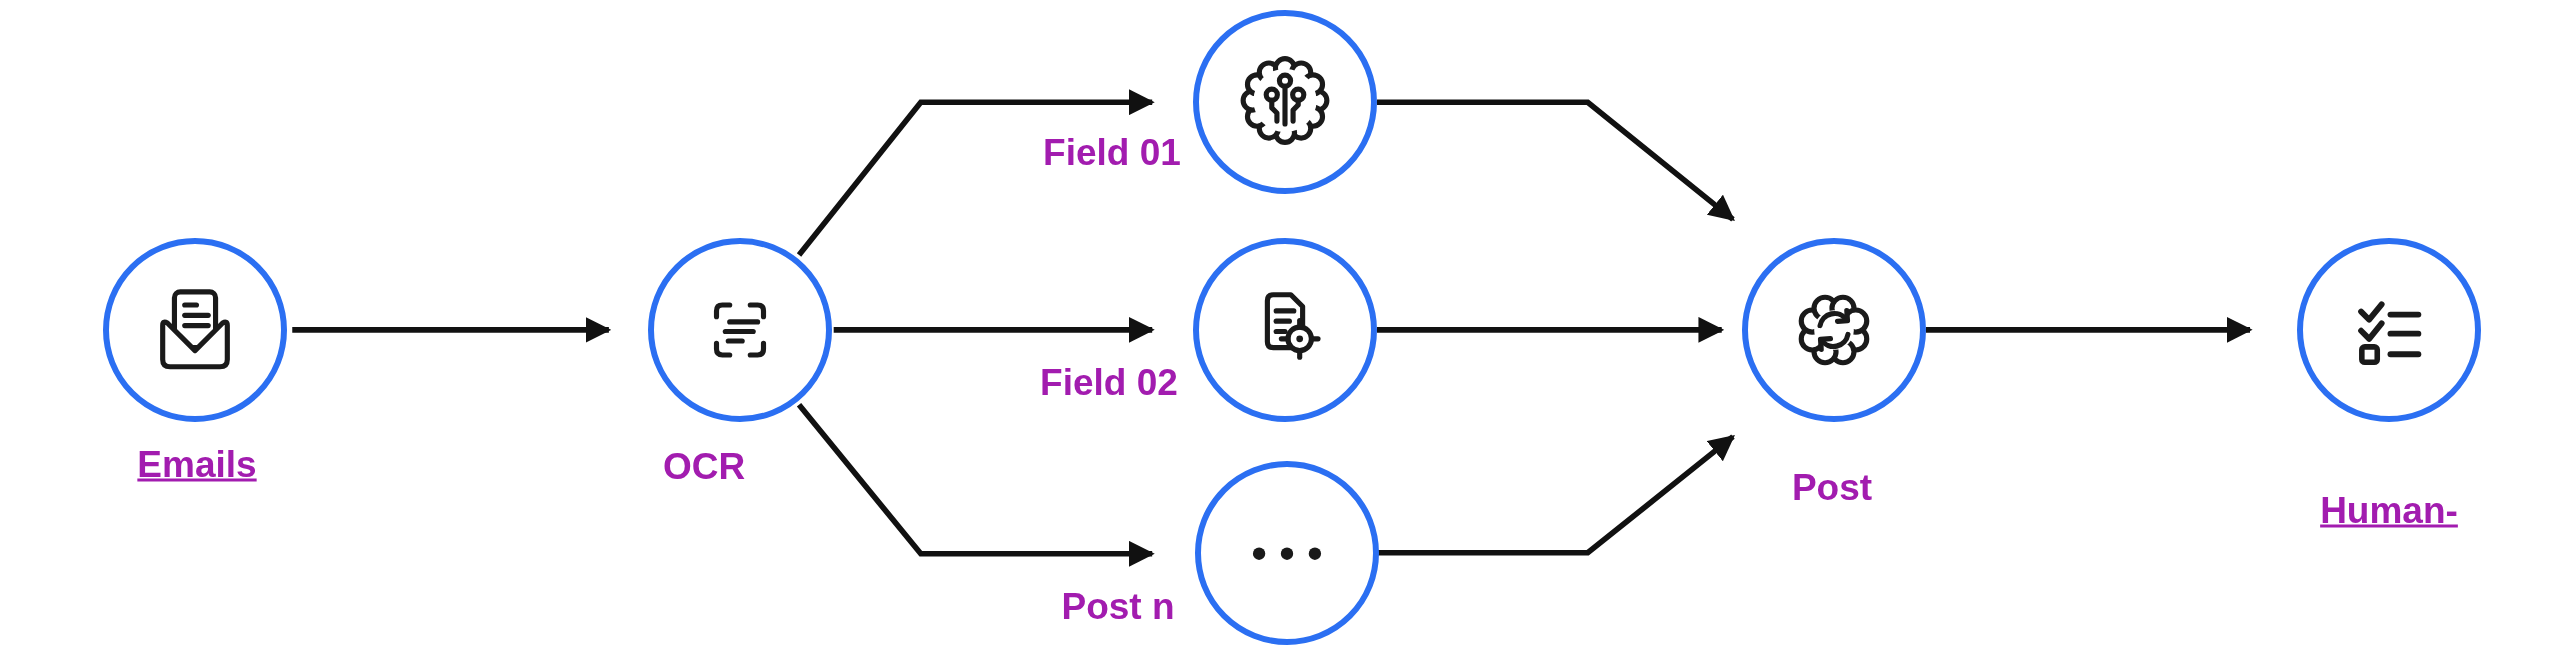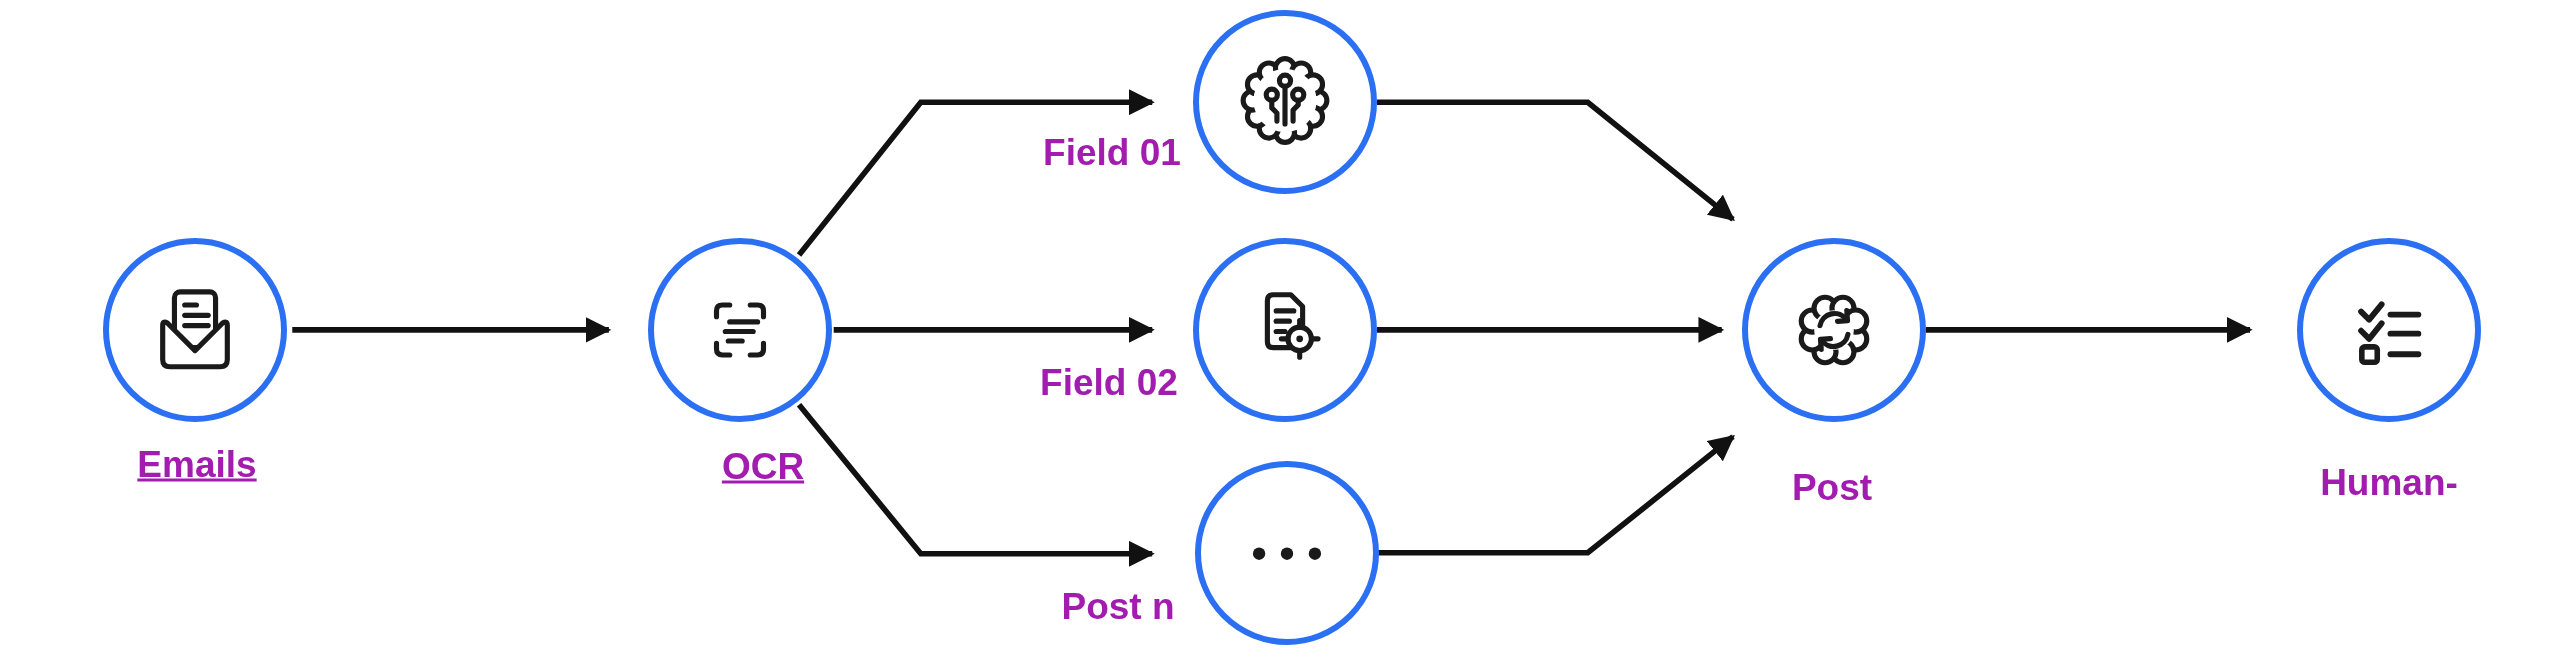--- a/index.html
+++ b/index.html
@@ -13,26 +13,26 @@
   .node-emails{left:103px;top:238px;}
   .node-ocr{left:648px;top:238px;}
   .node-field-01{left:1193px;top:10.3px;}
   .node-field-02{left:1193px;top:238px;}
   .node-field-n{left:1195px;top:461px;}
   .node-post{left:1742px;top:238px;}
   .node-hitl{left:2297px;top:238px;}
   .label{position:absolute;transform:translate(-50%,-50%);color:#a21caf;
          font-size:37px;font-weight:700;line-height:43px;text-align:center;white-space:nowrap;}
   .label-emails{left:197px;top:464px;text-decoration:underline;}
-  .label-ocr{left:763px;top:466px;text-decoration:underline;}
+  .label-ocr{left:704px;top:466px;}
   .label-field-01{left:1112px;top:152px;}
   .label-field-02{left:1109px;top:382px;}
   .label-field-n{left:1118px;top:606px;}
   .label-post{left:1832px;top:487px;}
-  .label-hitl{left:2389px;top:482px;}
+  .label-hitl{left:2389px;top:510px;text-decoration:underline;}
   .ic{stroke:#1a1a1a;stroke-width:3.5;fill:none;stroke-linecap:round;stroke-linejoin:round;}
   .icw{stroke:#1a1a1a;stroke-width:3.5;fill:#ffffff;stroke-linecap:round;stroke-linejoin:round;}
   .icf{fill:#1a1a1a;stroke:none;}
   .edge{stroke:#111111;stroke-width:6;fill:none;stroke-linejoin:miter;}
 </style>
 </head>
 <body>
 
 <div class="canvas">
 

